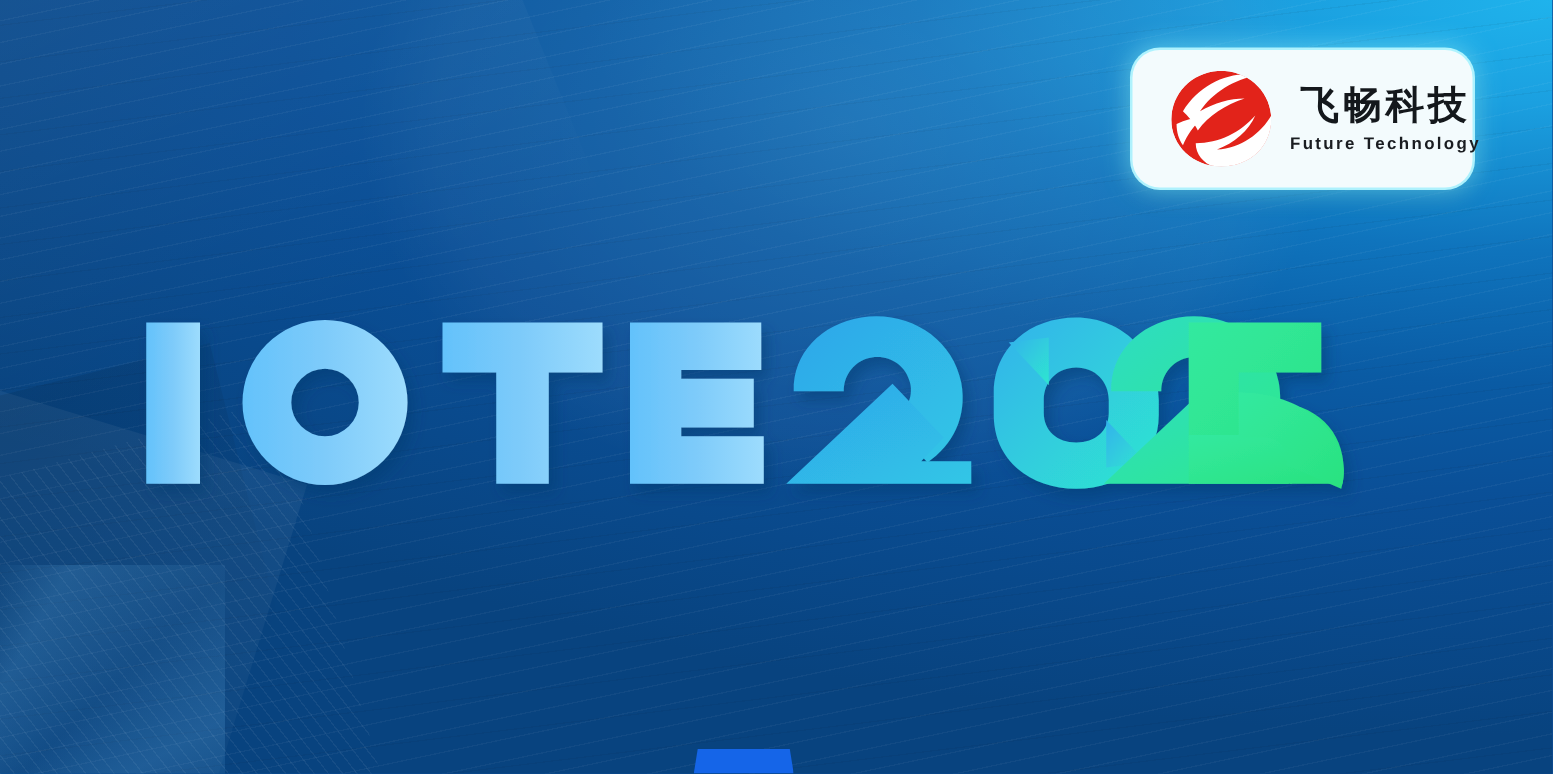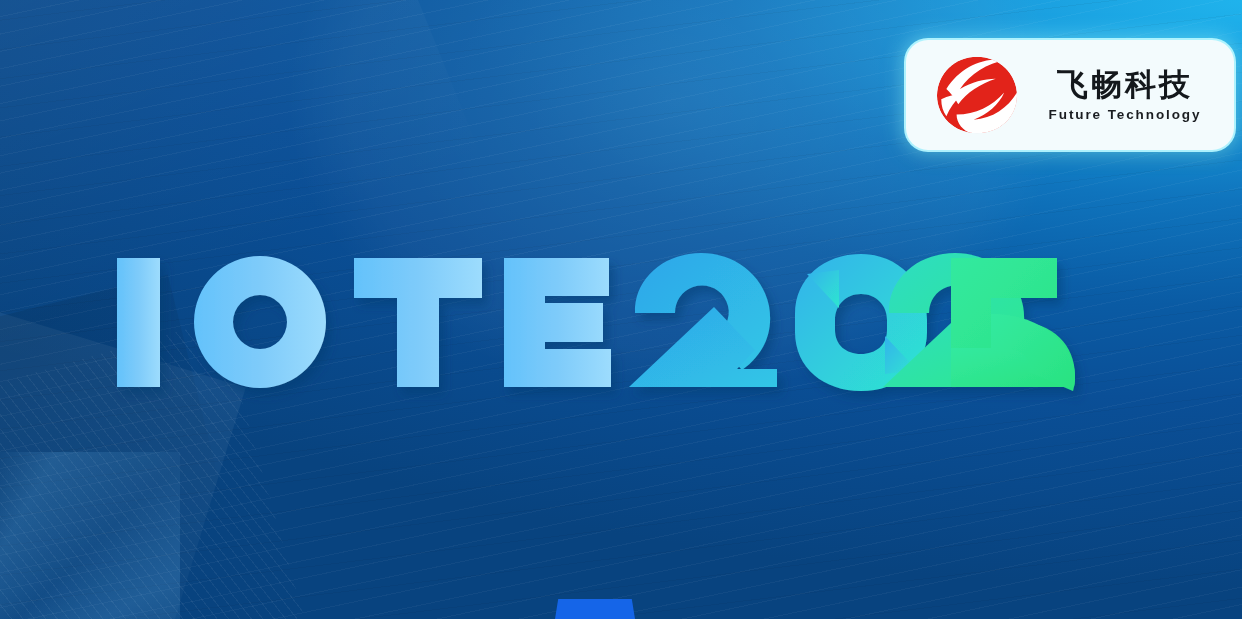--- a/index.html
+++ b/index.html
@@ -108,21 +108,21 @@
     position:absolute; left:555px; bottom:0;
     width:80px; height:20px;
     background:#1565e8;
     clip-path:polygon(4% 0%, 96% 0%, 100% 100%, 0% 100%);
     pointer-events:none;
   }
 
   
   .logo-badge{
     position:absolute; left:906px; top:40px;
-    width:328px; height:110px;
+    width:272px; height:110px;
     border-radius:22px;
     background:#f3fbfd;
     box-shadow:0 0 0 2px rgba(180,245,255,0.95),
                0 0 18px 5px rgba(120,235,255,0.55),
                0 6px 18px rgba(0,40,80,0.25);
     display:flex; align-items:center;
     padding:0 16px 0 28px;
     gap:12px;
   }
   .logo-mark{ width:86px; height:80px; flex:0 0 auto; }

